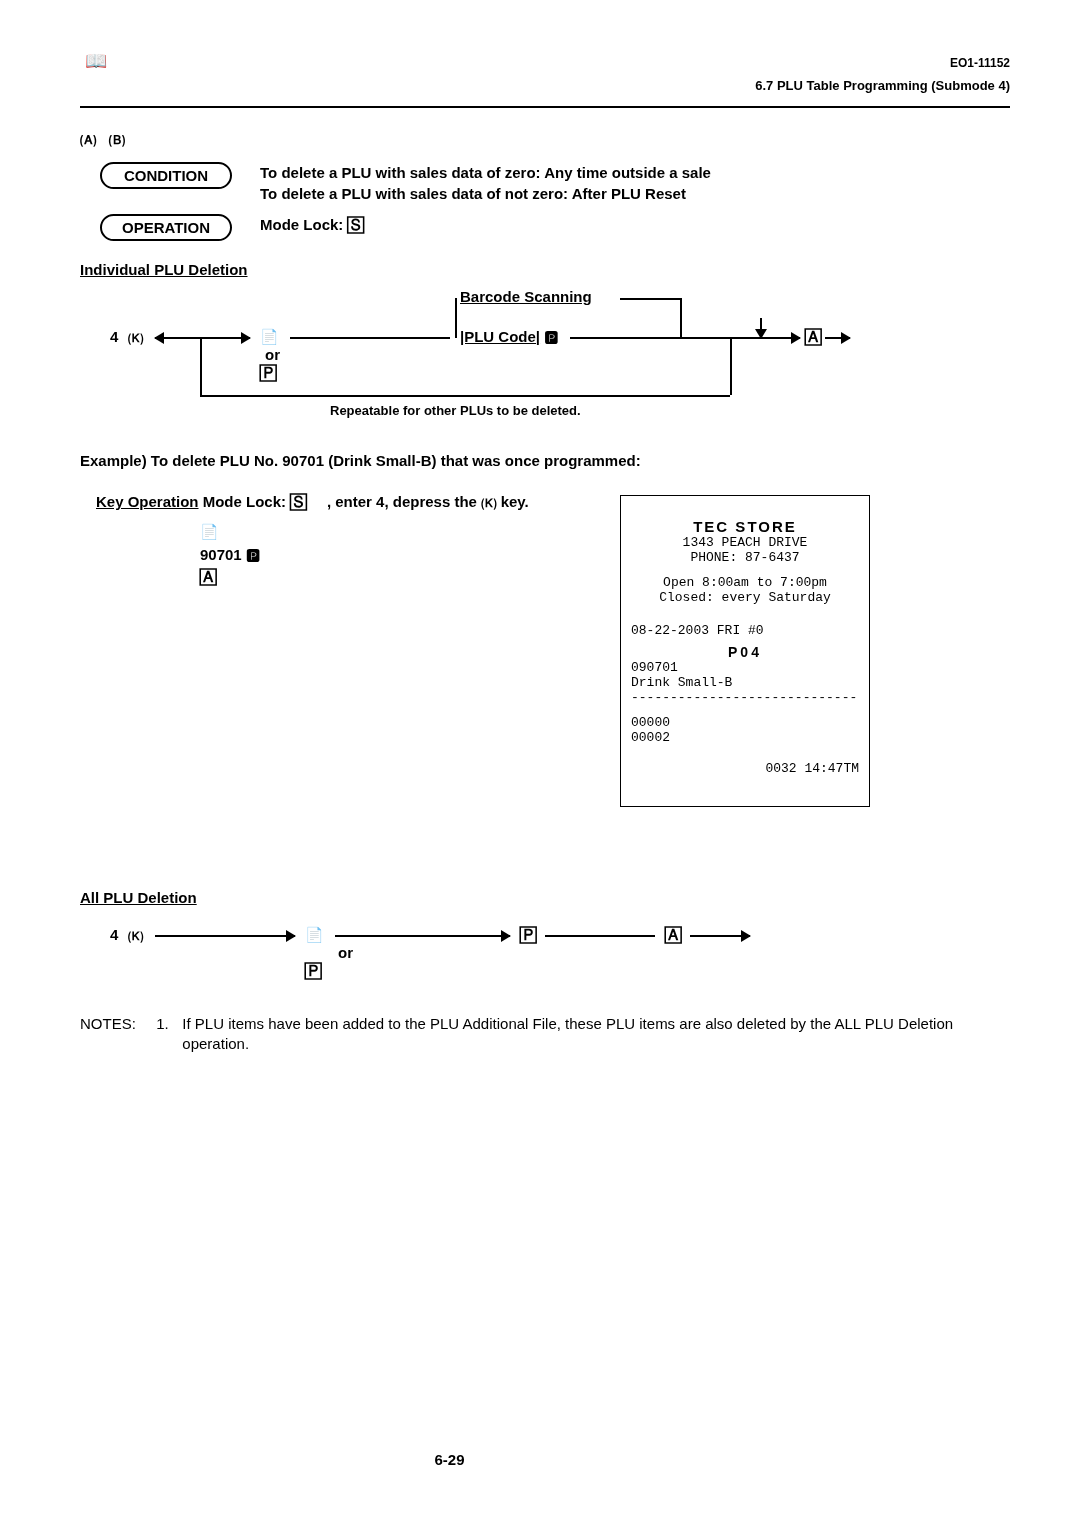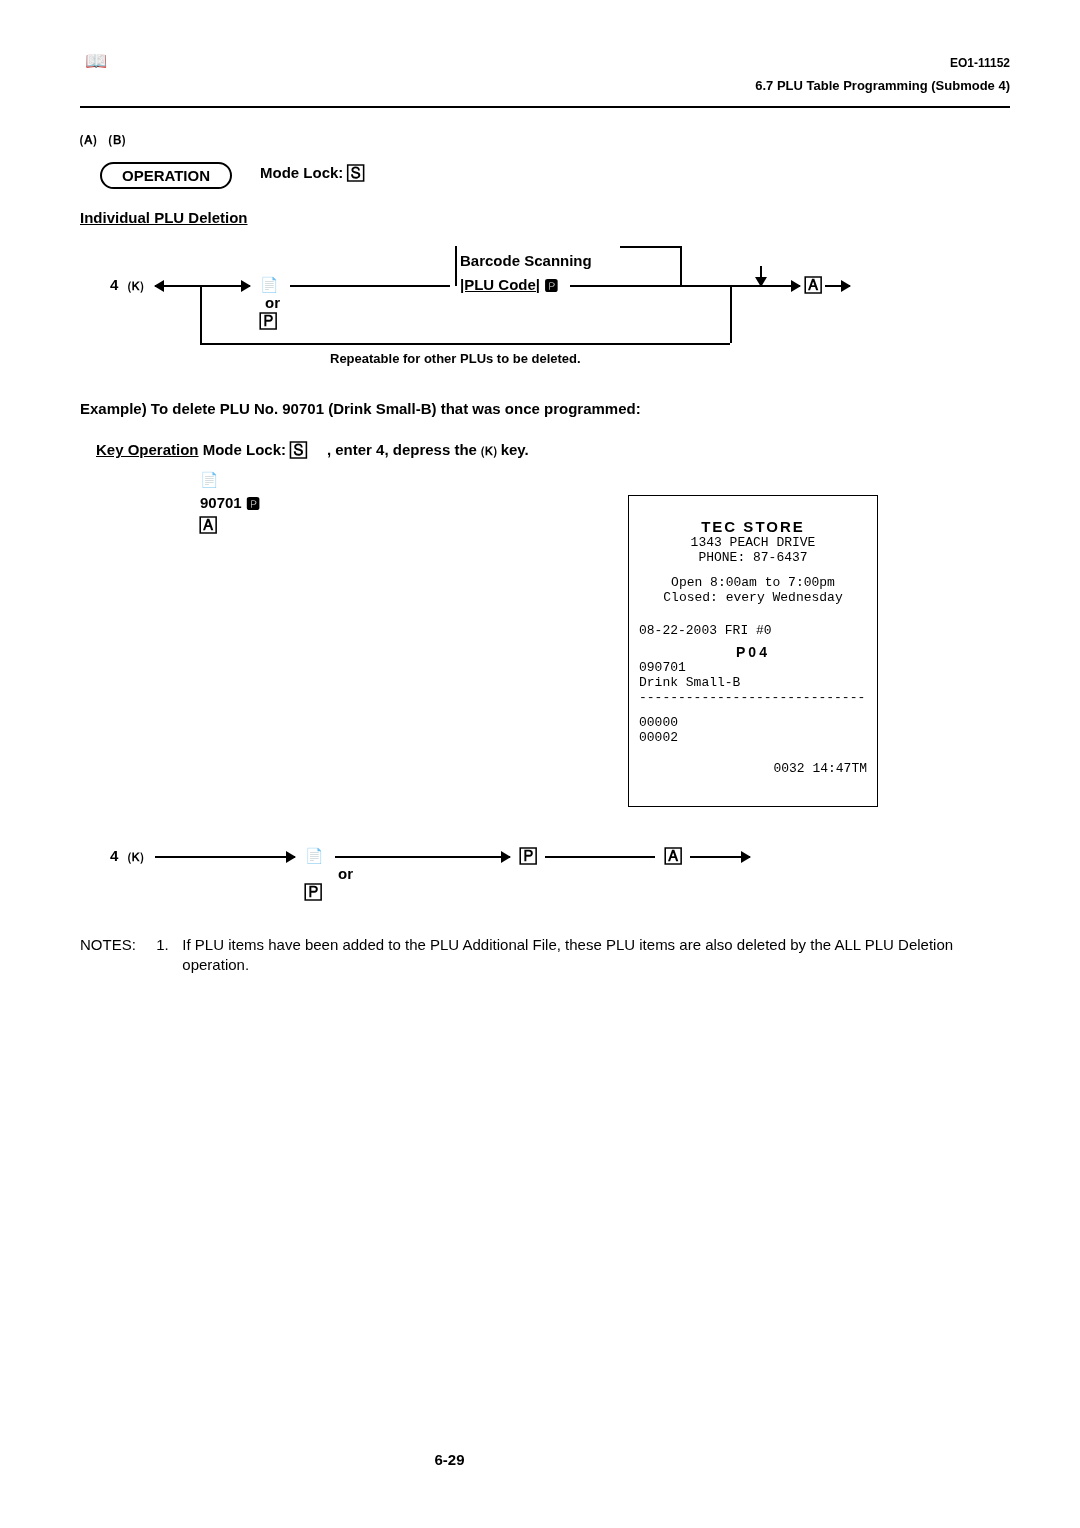--- a/index.html
+++ b/index.html
@@ -118,21 +118,20 @@
   .receipt {
     position: absolute;
     left: 620px;
     top: 495px;
     width: 250px;
     border: 1px solid #000;
     padding: 22px 10px 30px 10px;
     box-sizing: border-box;
     font-family: "Courier New", monospace;
     font-size: 13px;
-    margin-left: 8px;
   }
   .receipt .line-center { text-align: center; }
   .receipt .store-title { font-family: Arial; font-weight: bold; letter-spacing: 2px; font-size: 15px; }
   .receipt .p04 { font-family: Arial; font-weight: bold; letter-spacing: 3px; font-size: 14px; text-align:center; }
   .receipt .right { text-align: right; }
   .receipt .dash { letter-spacing: 0px; white-space: nowrap; overflow: hidden; }
   .all-del {
     margin-top: 300px;
   }
   .diagram2 {
@@ -188,20 +187,27 @@
 
   <div class="hdr-row">
     <span class="manual-icon">📖</span>
     <span class="doc-code">EO1-11152</span>
     <span class="section-ref">6.7 PLU Table Programming (Submode 4)</span>
   </div>
   <hr class="rule">
 
   <div class="sect-num">🄐  🄑</div>
 
+  <div class="cond-row">
+    <div class="pill">CONDITION</div>
+    <div class="cond-text">
+      <span>To delete a PLU with sales data of zero: Any time outside a sale</span><br>
+      <span>To delete a PLU with sales data of not zero: After PLU Reset</span>
+    </div>
+  </div>
 
   <div class="cond-row">
     <div class="pill">OPERATION</div>
     <div class="cond-text">
       <span>Mode Lock:</span>
       <span>🅂</span>
     </div>
   </div>
 
   <div class="subhdr underline">Individual PLU Deletion</div>
@@ -211,21 +217,21 @@
     <span class="d-text" style="left:48px; top:40px;">🄚</span>
     <div class="hline arrow-r" style="left:75px; top:49px; width:95px;"></div>
     <div class="hline arrow-l" style="left:75px; top:49px; width:0;"></div>
 
     <span class="d-text" style="left:180px; top:40px;">📄</span>
     <span class="d-text" style="left:185px; top:58px;">or</span>
     <span class="d-text" style="left:180px; top:76px;">🄿</span>
 
     <div class="hline" style="left:210px; top:49px; width:160px;"></div>
 
-    <span class="d-text" style="left:380px; top:16px;">Barcode Scanning</span>
+    <span class="d-text" style="left:380px; top:0px;text-decoration:underline;">Barcode Scanning</span>
     <span class="d-text underline" style="left:380px; top:40px; text-decoration:none;">
       <span style="text-decoration:underline;">|PLU Code|</span>
       <span>🅿</span>
     </span>
 
     <div class="vline" style="left:375px; top:10px; height:40px;"></div>
     <div class="hline" style="left:375px; top:10px; width:0px;"></div>
     <div class="hline" style="left:540px; top:10px; width:60px;"></div>
     <div class="vline" style="left:600px; top:10px; height:40px;"></div>
 
@@ -258,36 +264,37 @@
     <div>90701 🅿</div>
     <div>🄰</div>
   </div>
 
   <div class="receipt">
     <div class="line-center store-title">TEC STORE</div>
     <div class="line-center">1343 PEACH DRIVE</div>
     <div class="line-center">PHONE: 87-6437</div>
     <div style="height:10px;"></div>
     <div class="line-center">Open  8:00am to 7:00pm</div>
-    <div class="line-center">Closed: every Wednesday</div>
+    <div class="line-center">Closed: every Saturday</div>
     <div style="height:18px;"></div>
     <div>08-22-2003 FRI  #0</div>
     <div style="height:6px;"></div>
     <div class="p04">P04</div>
     <div>090701</div>
     <div>Drink Small-B</div>
     <div class="dash">-------------------------------</div>
     <div style="height:10px;"></div>
     <div>00000</div>
     <div>00002</div>
     <div style="height:16px;"></div>
     <div class="right">0032 14:47TM</div>
   </div>
 
   <div class="all-del">
+    <div class="subhdr underline">All PLU Deletion</div>
 
     <div class="diagram2">
       <span class="d-text" style="left:30px; top:10px;">4</span>
       <span class="d-text" style="left:48px; top:10px;">🄚</span>
       <div class="hline arrow-r" style="left:75px; top:19px; width:140px;"></div>
 
       <span class="d-text" style="left:225px; top:10px;">📄</span>
       <span class="d-text" style="left:258px; top:28px;">or</span>
       <span class="d-text" style="left:225px; top:46px;">🄿</span>
 

